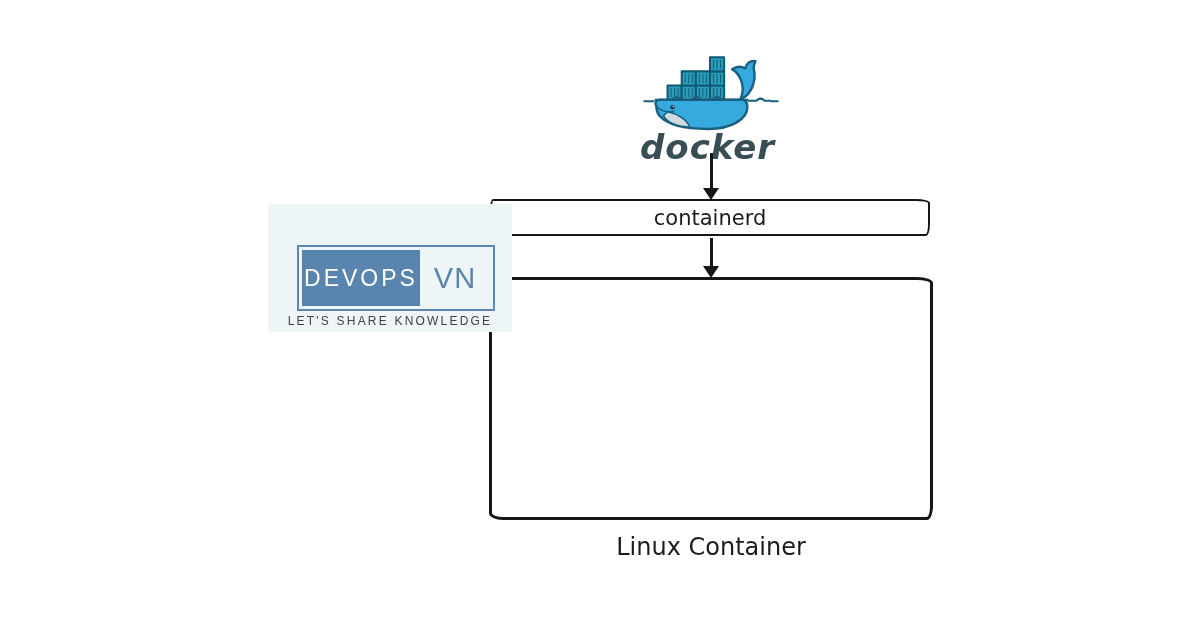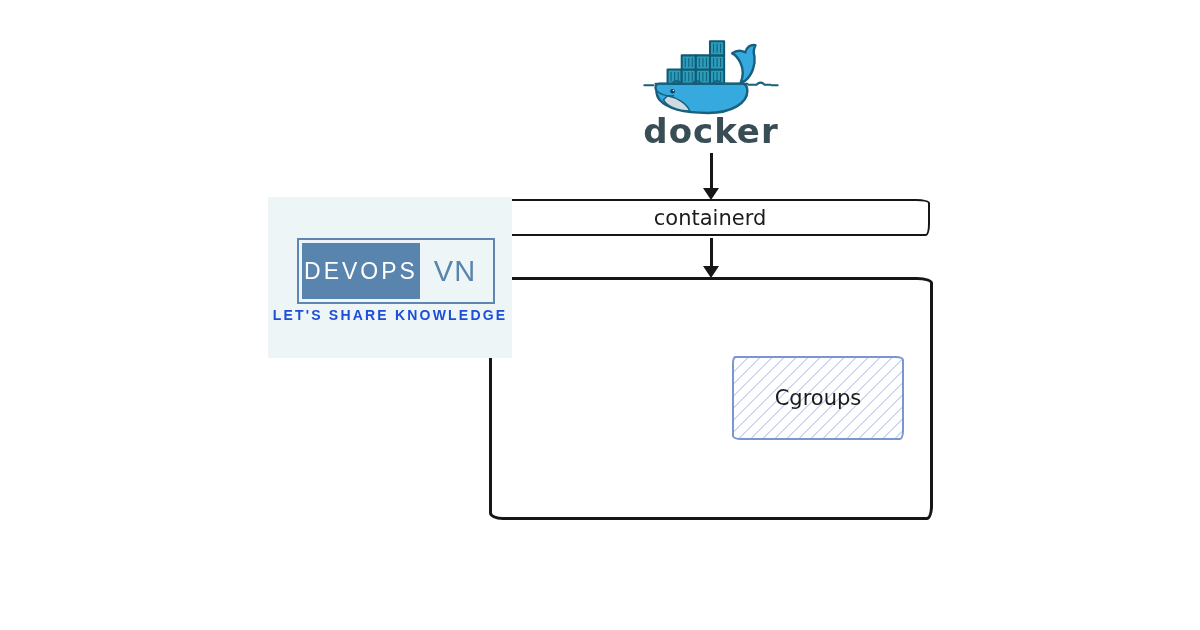--- a/index.html
+++ b/index.html
@@ -3,21 +3,21 @@
 <meta charset="utf-8">
 <style>
   * { margin:0; padding:0; box-sizing:border-box; }
   body { background:#fff; }
   .stage {
     position:relative; width:1200px; height:630px; background:#ffffff;
     font-family:"DejaVu Sans", sans-serif; overflow:hidden;
   }
 
   
-  .docker-logo { position:absolute; left:640px; top:20px; width:142px; text-align:center; }
+  .docker-logo { position:absolute; left:640px; top:36px; width:142px; text-align:left;font-style:italic; }
   .docker-logo svg { display:block; margin:0 auto; }
   .docker-wordmark {
     margin-top:-3px; font-size:34px; font-weight:700; letter-spacing:1px;
     color:#394D54; line-height:1;
   }
 
   
   .arrow { position:absolute; display:flex; flex-direction:column; align-items:center; }
   .arrow .shaft { width:3px; background:#161616; flex:1; }
   .arrow .head  { width:0; height:0; border-left:8px solid transparent;
@@ -51,40 +51,40 @@
   .namespaces-box { left:529px; }
   .cgroups-box { left:732px; }
 
   .linux-caption {
     position:absolute; left:489px; top:533px; width:444px; text-align:center;
     font-size:24px; color:#1c1c1c; z-index:10;
   }
 
   
   .devopsvn-panel {
-    position:absolute; left:268px; top:197px; width:244px; height:161px;
+    position:absolute; left:268px; top:204px; width:244px; height:128px;
     background:#EDF5F6; z-index:30;
   }
   .devopsvn-frame {
     position:absolute; left:29px; top:41px; width:198px; height:66px;
     border:2px solid #5D87B2; padding:3px; display:flex;
     font-family:"Liberation Sans", sans-serif;
   }
   .devopsvn-left {
     width:118px; background:#5884AE; color:#ffffff;
     display:flex; align-items:center; justify-content:center;
     font-size:23px; font-weight:400; letter-spacing:3px;
   }
   .devopsvn-right {
     flex:1; display:flex; align-items:center; justify-content:center;
     color:#5884AE; font-size:29px; font-weight:400; letter-spacing:1px;
   }
   .devopsvn-tagline {
     position:absolute; left:0; right:0; top:110px; text-align:center;
-    color:#1d4ed8; font-size:14px; font-weight:700; letter-spacing:2.2px;
+    color:#404040; font-size:12px; font-weight:400; letter-spacing:2.2px;
     font-family:"Liberation Sans", sans-serif; white-space:nowrap;
   }
 </style>
 </head>
 <body>
 
 <div class="stage">
 
   <div class="docker-logo">
     <svg viewBox="0 0 134 96" width="136" height="97">
@@ -144,24 +144,22 @@
   </div>
 
   <div class="arrow" style="left:703px; top:238px; width:16px; height:40px;">
     <div class="shaft"></div>
     <div class="head"></div>
   </div>
 
   <div class="linux-box"></div>
 
 
-  <div class="hatch-box cgroups-box">
-    <span class="label">Cgroups</span>
-  </div>
 
+  <div class="linux-caption">Linux Container</div>
 
   <div class="devopsvn-panel">
     <div class="devopsvn-frame">
       <div class="devopsvn-left">DEVOPS</div>
       <div class="devopsvn-right">VN</div>
     </div>
     <div class="devopsvn-tagline">LET'S SHARE KNOWLEDGE</div>
   </div>
 
 </div>

